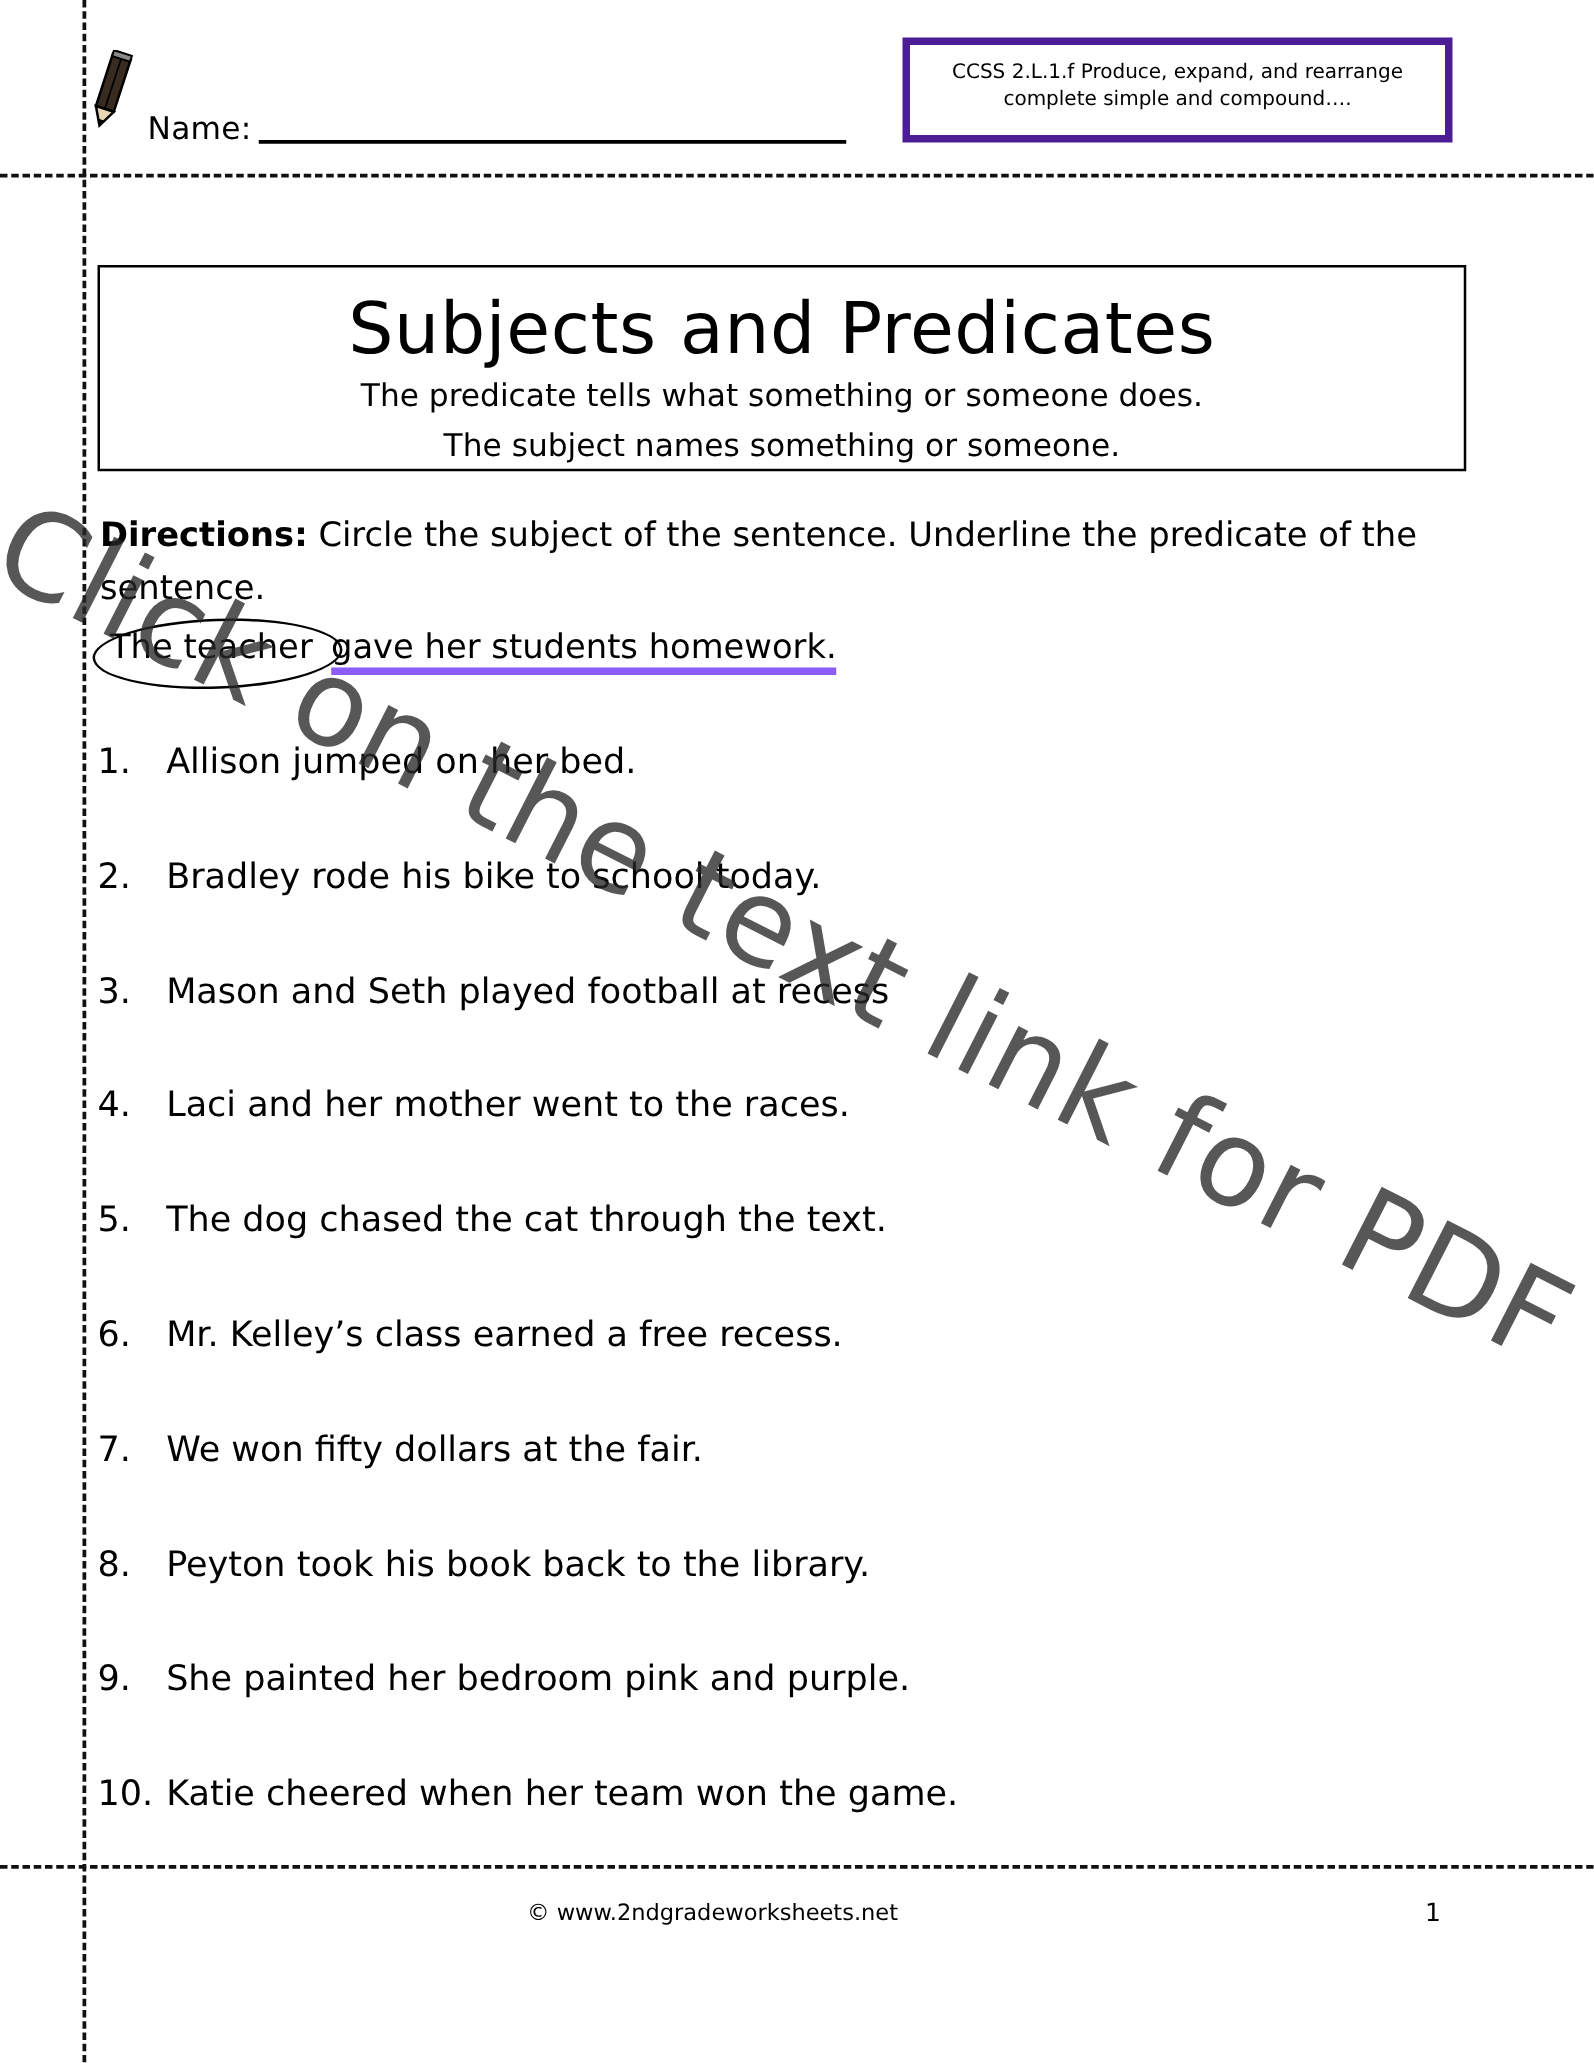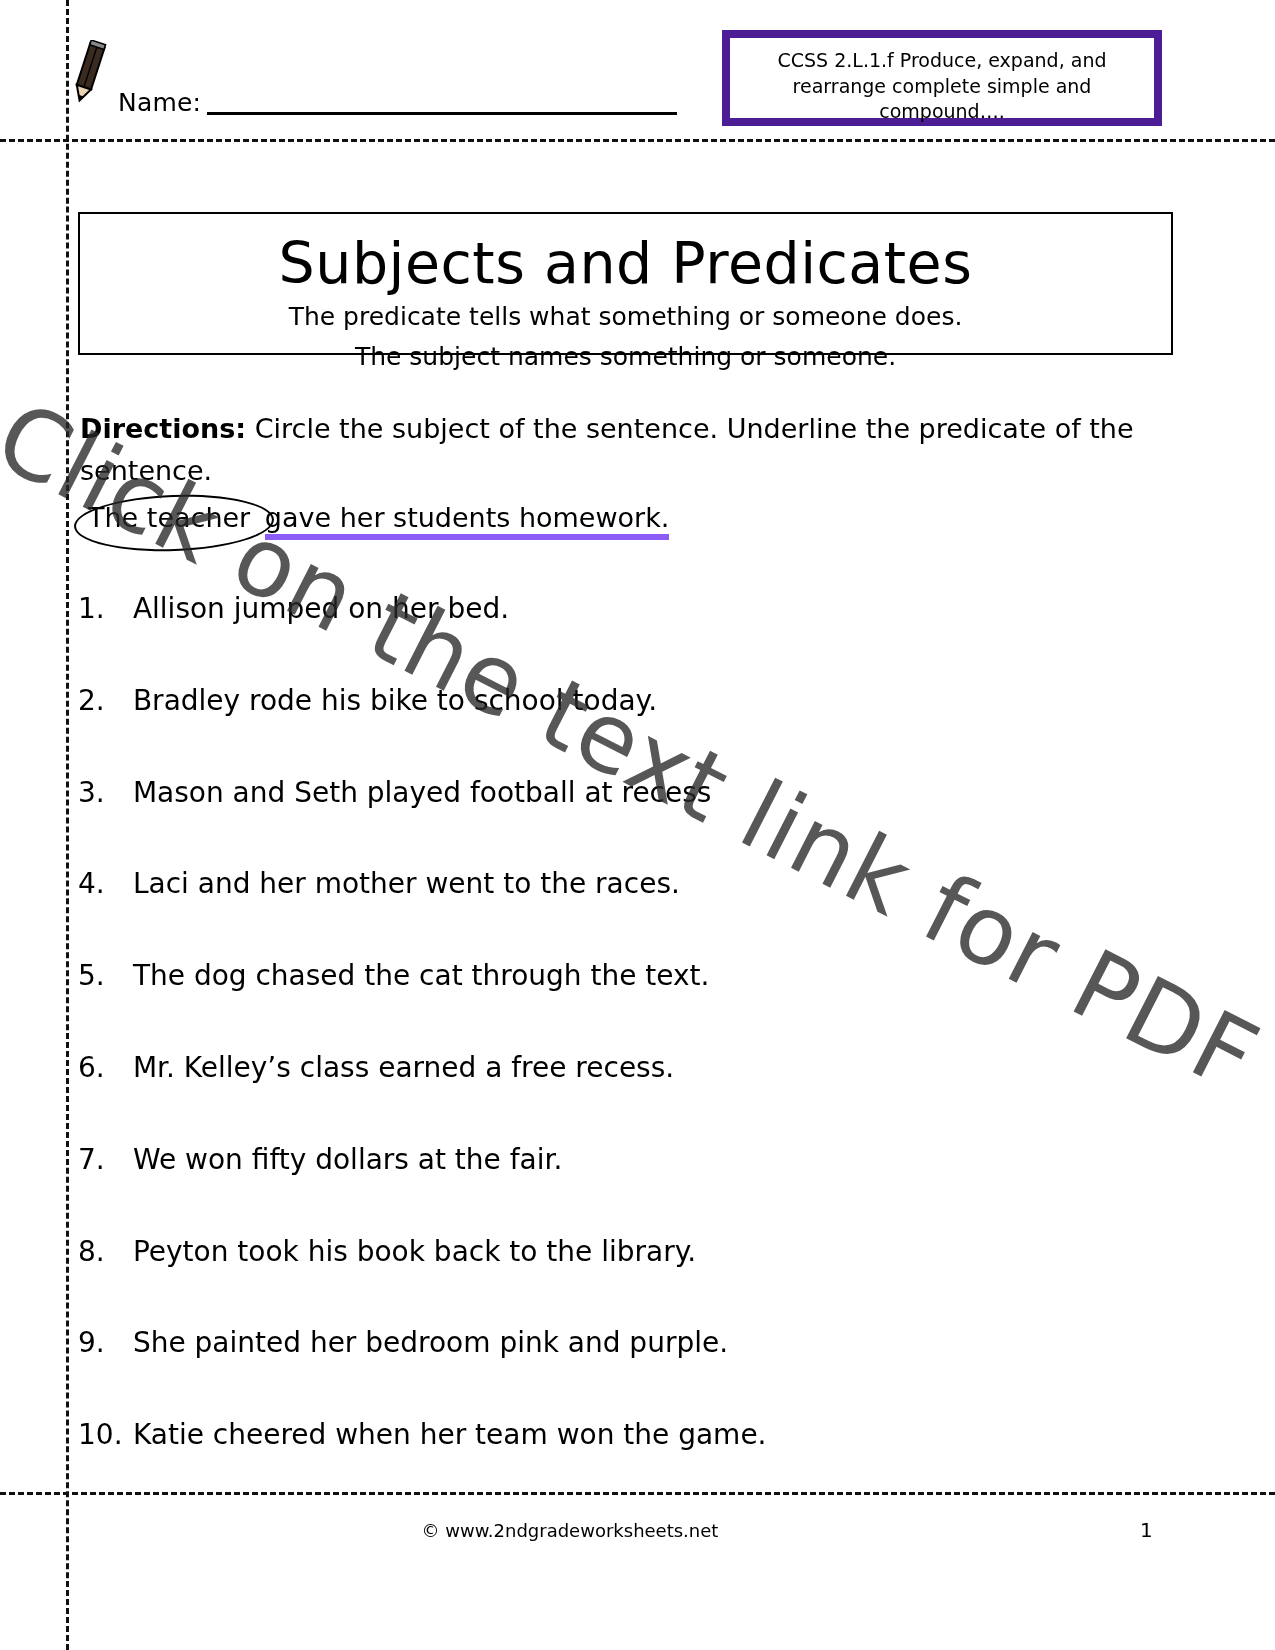--- a/index.html
+++ b/index.html
@@ -65,37 +65,37 @@
     top: 112px;
     width: 470px;
     border-bottom: 3px solid #000;
   }
 
   .ccss-box {
     position: absolute;
     left: 722px;
     top: 30px;
     width: 440px;
-    height: 96px;
-    border: 8px solid #4c1d95;
+    height: 84px;
+    border: 6px solid #4c1d95;
     box-sizing: border-box;
     padding: 10px 12px 0 12px;
-    font-size: 19px;
+    font-size: 16px;
     line-height: 1.35;
     text-align: center;
     font-family: "DejaVu Sans", sans-serif;
   }
 
   
   .title-box {
     position: absolute;
     left: 78px;
     top: 212px;
     width: 1095px;
-    height: 143px;
+    height: 165px;
     border: 2px solid #000;
     box-sizing: border-box;
     text-align: center;
     padding-top: 20px;
   }
   .title-main {
     font-family: "DejaVu Sans", sans-serif;
     font-size: 57px;
     font-weight: 400;
     letter-spacing: 0.5px;

